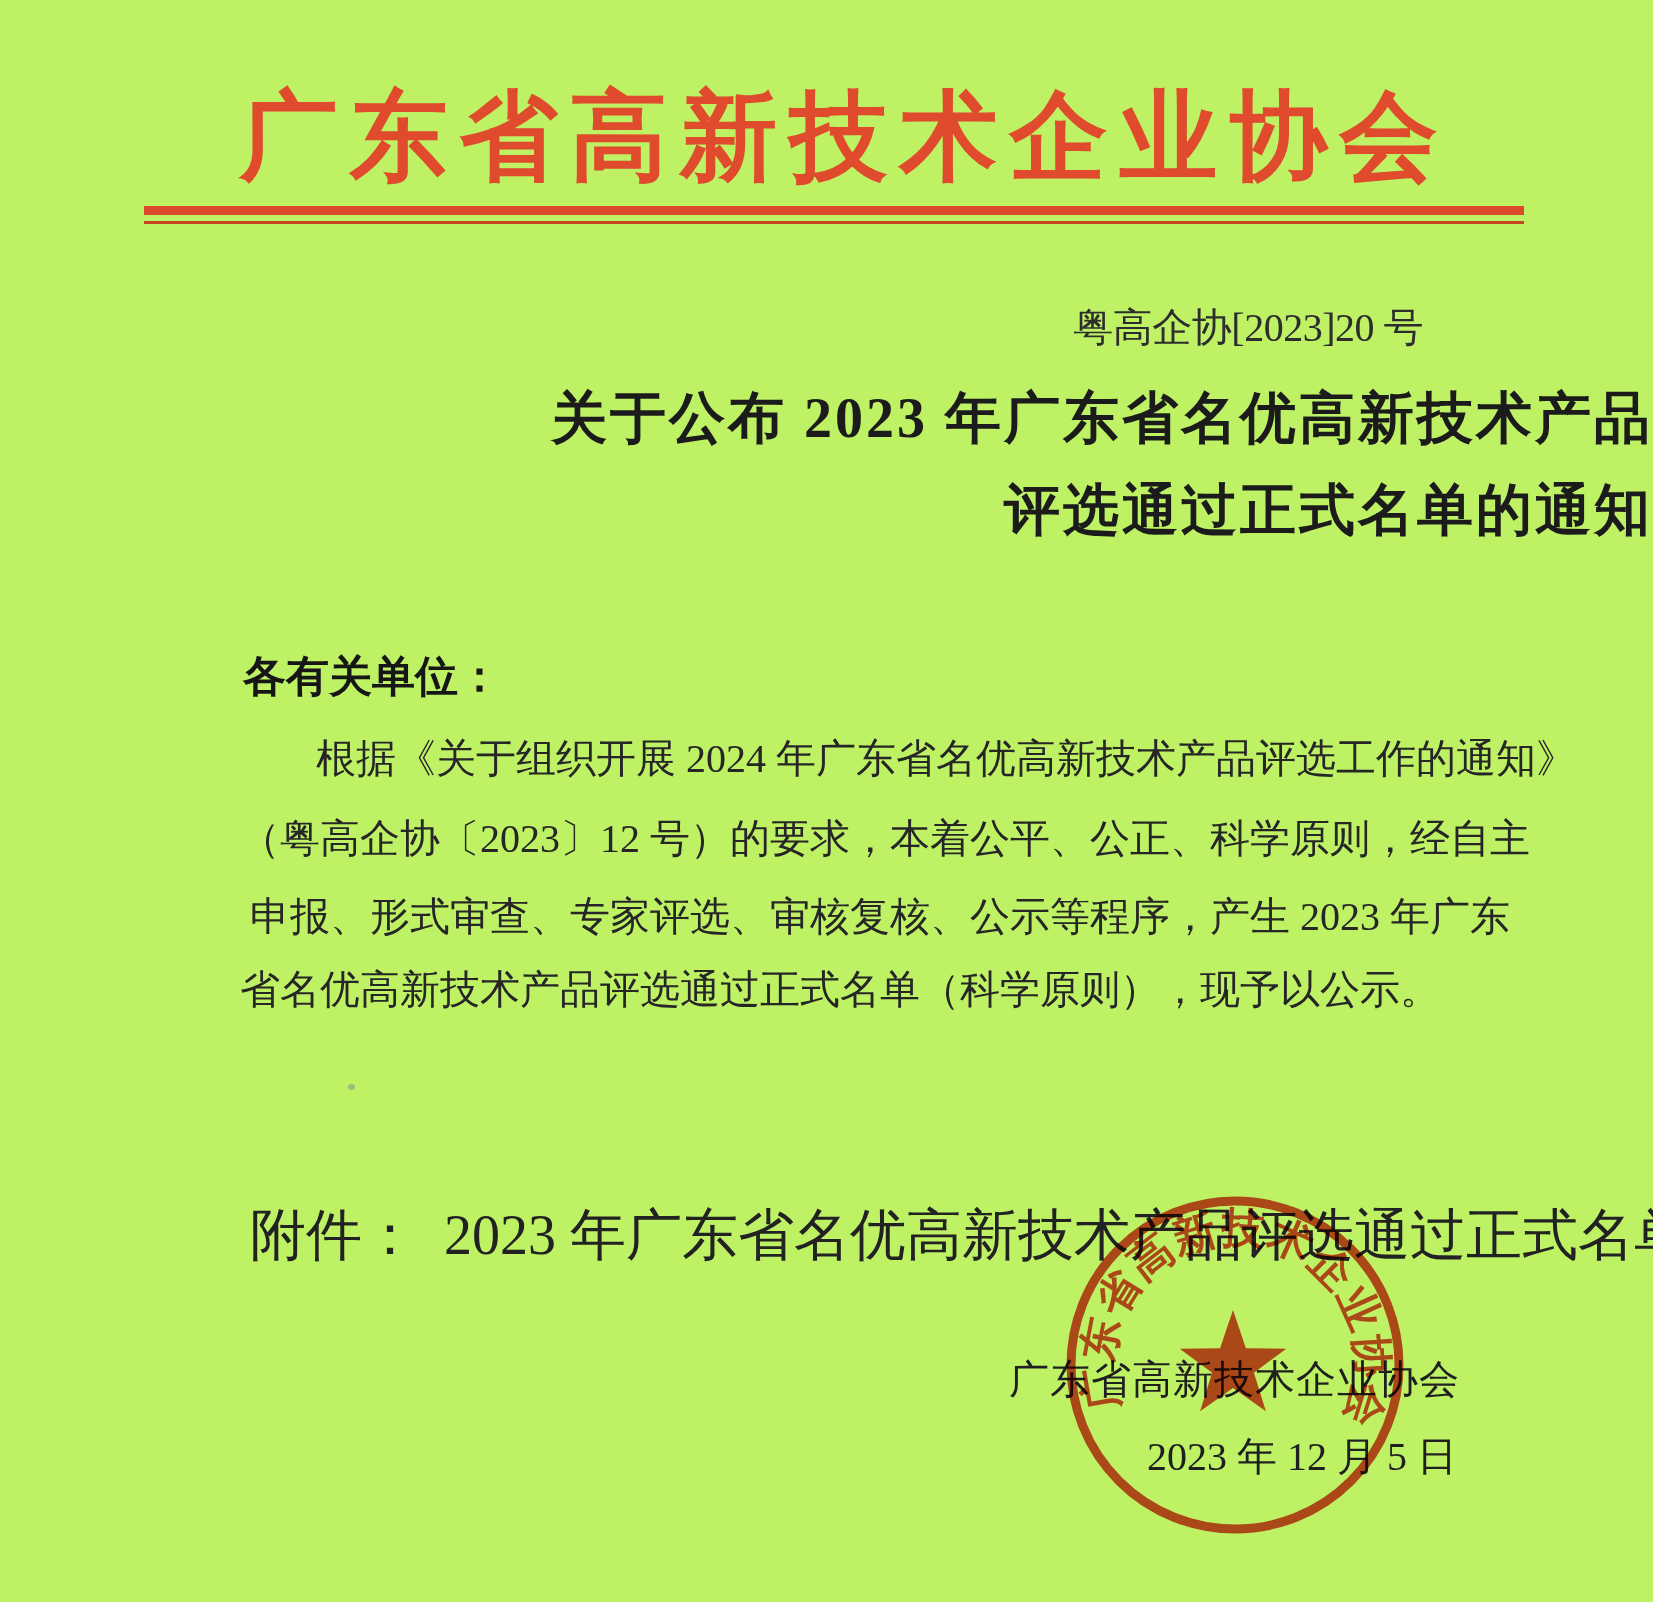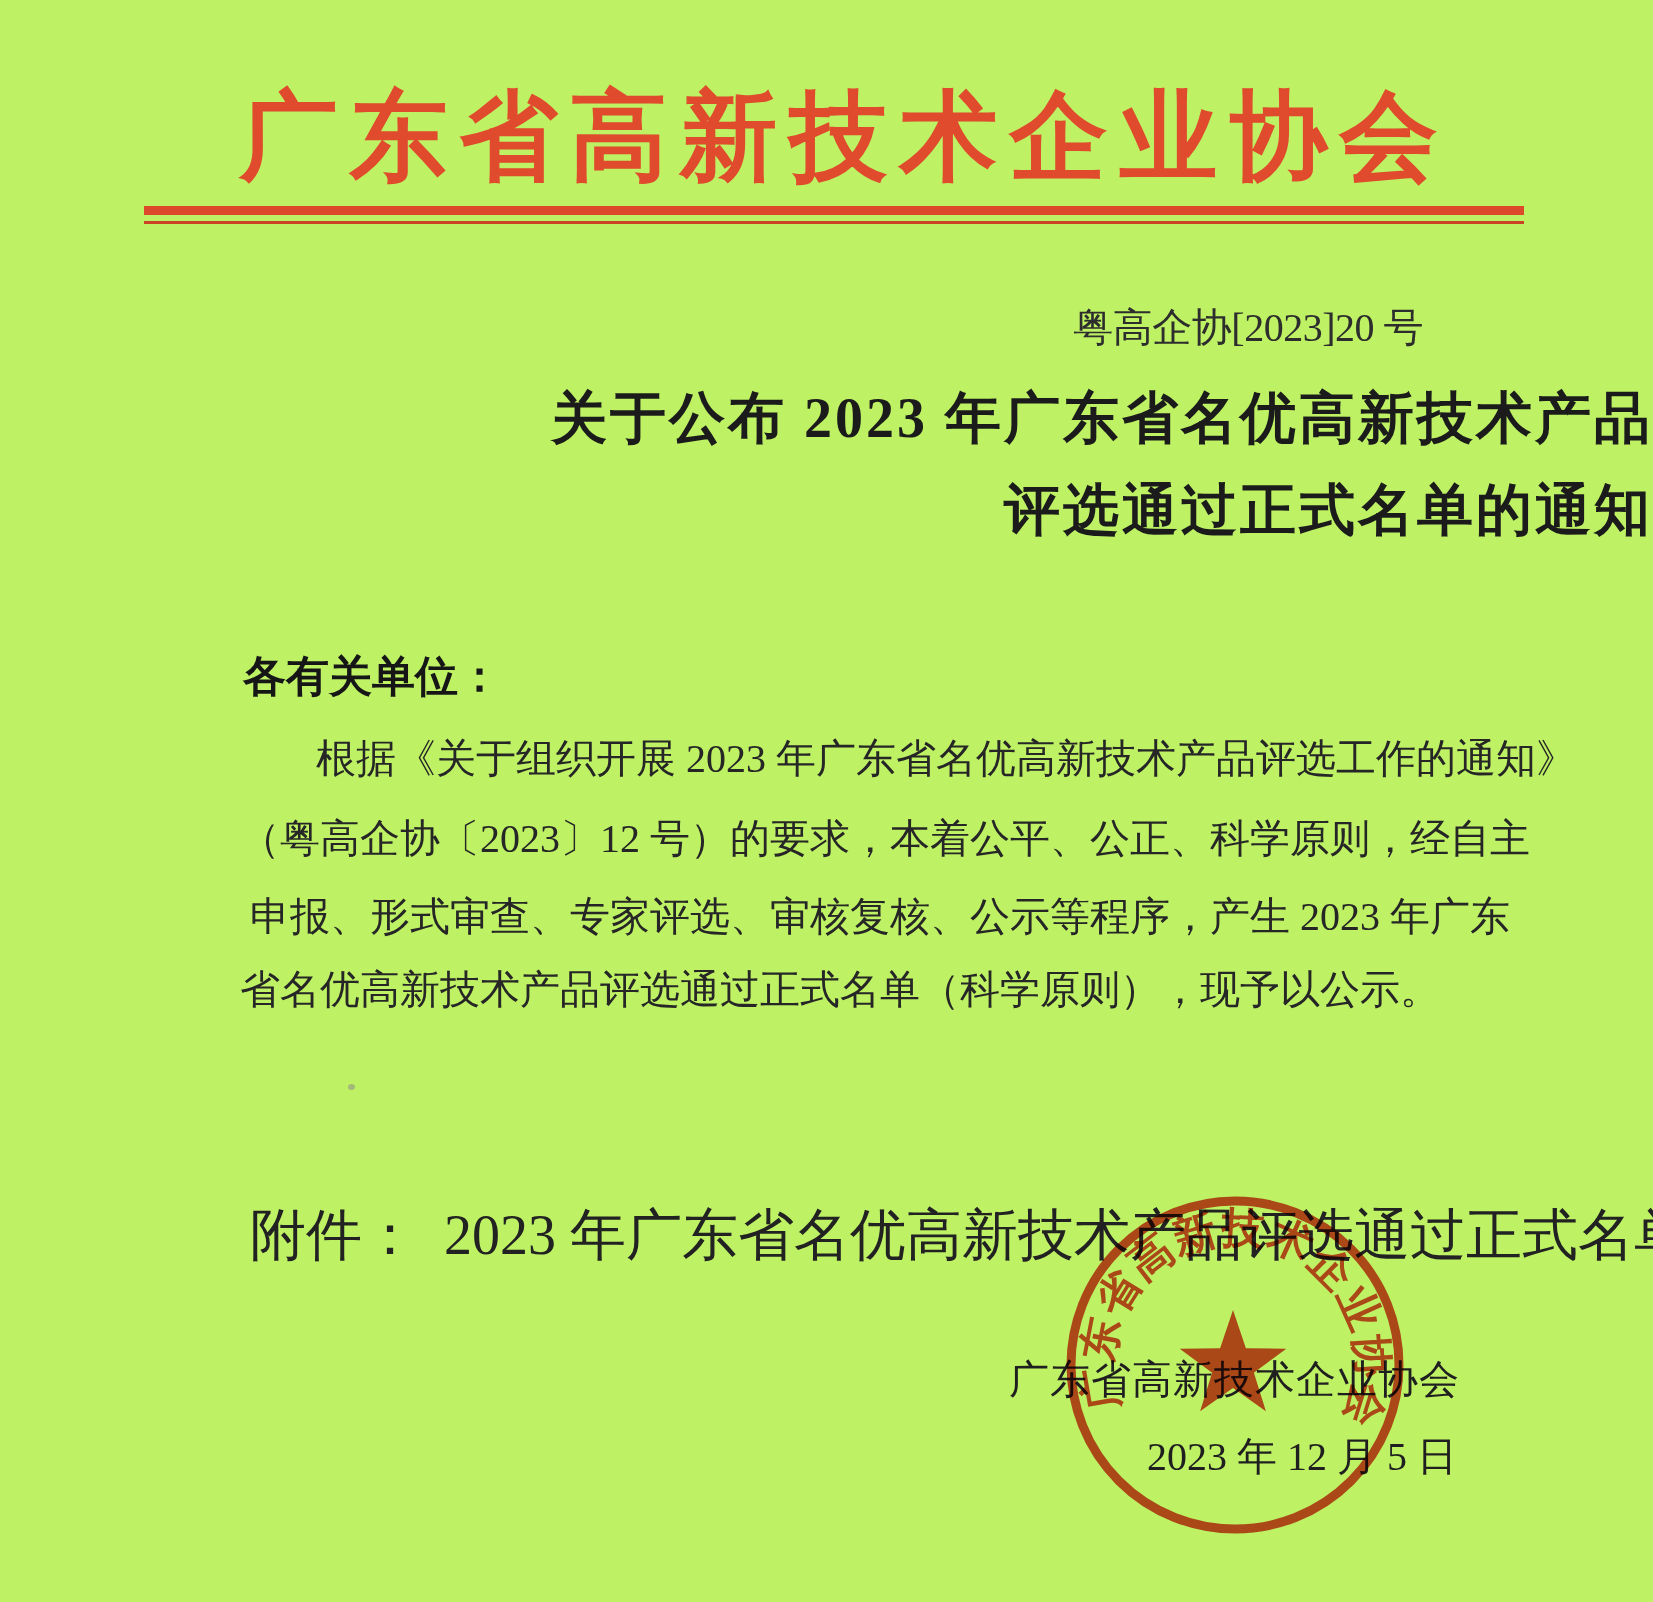--- a/index.html
+++ b/index.html
@@ -116,21 +116,21 @@
 
   <div class="doc-number">粤高企协[2023]20 号</div>
 
   <div class="doc-title">
     <div>关于公布 2023 年广东省名优高新技术产品</div>
     <div>评选通过正式名单的通知</div>
   </div>
 
   <div class="salutation">各有关单位：</div>
 
-  <div class="para-line l1">根据《关于组织开展 2023 年广东省名优高新技术产品评选工作的通知》</div>
+  <div class="para-line l1">根据《关于组织开展 2024 年广东省名优高新技术产品评选工作的通知》</div>
   <div class="para-line l2">（粤高企协〔2023〕12 号）的要求，本着公平、公正、科学原则，经自主</div>
   <div class="para-line l3">申报、形式审查、专家评选、审核复核、公示等程序，产生 2023 年广东</div>
   <div class="para-line l4">省名优高新技术产品评选通过正式名单（科学原则），现予以公示。</div>
 
   <div class="speck" style="left:348px;top:1084px;"></div>
 
   <div class="attachment">
     <span class="att-label">附件：</span><span class="att-text">2023 年广东省名优高新技术产品评选通过正式名单</span>
   </div>
 

